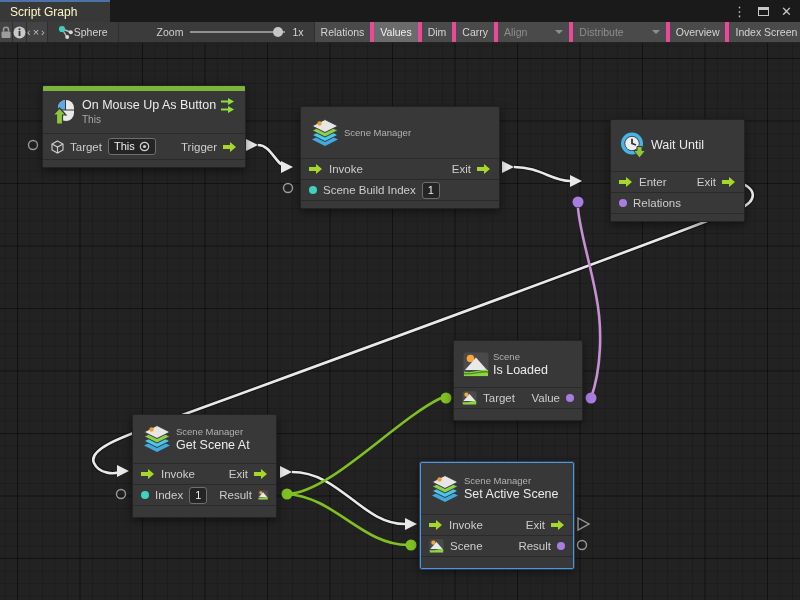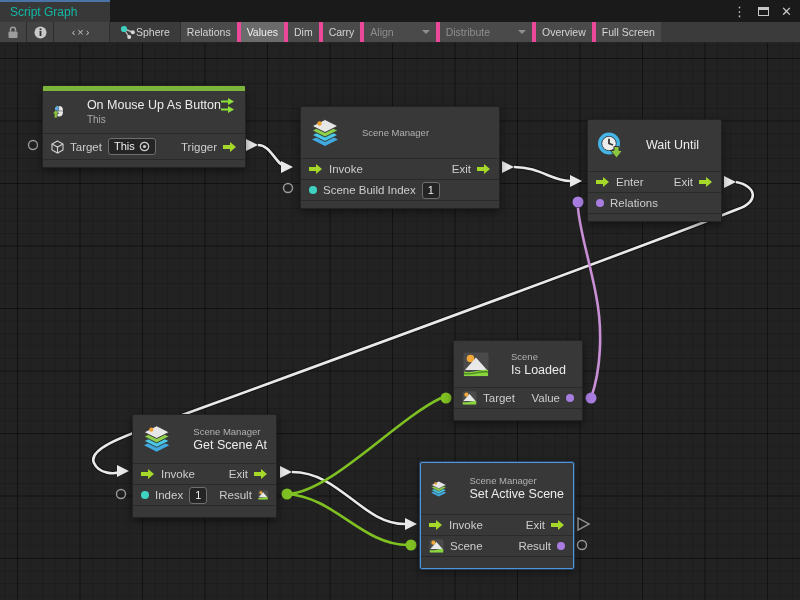--- a/index.html
+++ b/index.html
@@ -2,21 +2,21 @@
 <html style="--tab-accent: #4a74a8; --event-green: #7bb53b; --flow-green: #a6d829; --wire-green: #7fc122; --wire-purple: #c98fd6; --teal: #3ed2c2; --purple: #a97de0; --selection-blue: #4f94dc;"><head>
 <meta charset="utf-8">
 <style>
   html,body{margin:0;padding:0;background:#111;}
   *{box-sizing:border-box;font-family:"Liberation Sans",sans-serif;}
   #app{position:relative;width:800px;height:600px;overflow:hidden;background:#222;user-select:none;}
 
   
   .tabbar{position:absolute;left:0;top:0;width:800px;height:22px;background:#1a1a1a;display:flex;align-items:stretch;z-index:30;}
   .tab{height:22px;background:#383838;border-top:2px solid var(--tab-accent);padding:0 16px 0 10px;display:flex;align-items:center;
-       color:#14b8a6;font-size:12px;min-width:110px;}
+       color:#fef9c3;font-size:12px;min-width:110px;}
   .winctl{margin-left:auto;display:flex;align-items:center;gap:12px;padding-right:8px;color:#c8c8c8;}
   .winctl .glyph{font-size:13px;line-height:1;cursor:default;}
   .win-max{width:11px;height:9px;border:1px solid #c8c8c8;border-top:3px solid #c8c8c8;display:inline-block;}
 
   
   .toolbar{position:absolute;left:0;top:22px;width:800px;height:21px;background:#3b3b3b;border-bottom:1px solid #242424;
            display:flex;align-items:stretch;z-index:30;font-size:10.5px;color:#d4d4d4;}
   .tbtn{display:flex;align-items:center;justify-content:center;border-right:1px solid #2e2e2e;background:#434343;cursor:default;}
   .tbtn.icon-btn{width:27px;}
   .tbtn.code-btn{width:56px;color:#bdbdbd;font-size:11px;letter-spacing:2px;}
@@ -45,21 +45,21 @@
   .wire-shadow{fill:none;stroke:rgba(0,0,0,.45);stroke-width:4.6;}
   .wire-white{fill:none;stroke:#e9e9e9;stroke-width:2.6;}
   .wire-green{fill:none;stroke:var(--wire-green);stroke-width:2.6;}
   .wire-purple{fill:none;stroke:var(--wire-purple);stroke-width:2.6;}
 
   
   .node{position:absolute;background:#383838;border:1px solid #232323;border-radius:2px;
         box-shadow:0 3px 8px rgba(0,0,0,.45);z-index:10;color:#cdcdcd;}
   .node.selected{border:1px solid var(--selection-blue);box-shadow:0 0 0 1px rgba(62,128,200,.35),0 3px 8px rgba(0,0,0,.45);}
   .event-bar{height:5px;background:var(--event-green);border-radius:1px 1px 0 0;}
-  .node-header{display:flex;align-items:center;gap:22px;padding:0 9px;}
+  .node-header{display:flex;align-items:center;gap:4px;padding:0 9px;}
   .hdr-text{flex:1;display:flex;flex-direction:column;justify-content:center;}
   .hdr-cat{font-size:9.5px;color:#b2b2b2;line-height:12px;}
   .hdr-title{font-size:12.5px;color:#ececec;line-height:15px;white-space:nowrap;}
   .hdr-title-row{display:flex;align-items:center;}
   .hdr-sub{font-size:10px;color:#a8a8a8;line-height:13px;}
   .node-row{display:flex;align-items:center;gap:6px;height:21px;padding:0 8px;border-top:1px solid #2a2a2a;font-size:11.5px;color:#cdcdcd;white-space:nowrap;}
   .node-row.tall{height:26px;}
   .sp{flex:1;}
   .node-footer{border-top:1px solid #2a2a2a;background:#383838;}
   .dot{width:8px;height:8px;border-radius:50%;flex:0 0 auto;}
@@ -105,20 +105,27 @@
     <div class="tool-group">
       <svg width="16" height="14" viewBox="0 0 16 14">
         <line x1="4" y1="4" x2="12.5" y2="7" stroke="#b9b9b9" stroke-width="1.4"></line>
         <line x1="4" y1="4" x2="9" y2="12" stroke="#b9b9b9" stroke-width="1.4"></line>
         <circle cx="4" cy="4" r="3.1" fill="#3ecfc0"></circle>
         <circle cx="12.8" cy="7.2" r="2" fill="#d6d6d6"></circle>
         <circle cx="9.2" cy="12" r="2" fill="#d6d6d6"></circle>
       </svg>
       <span>Sphere</span>
     </div>
+    <div class="zoom-group">
+      <span style="margin-left:28px;color:#cfcfcf;">Zoom</span>
+      <div class="zoom-track">
+        <div class="zoom-handle"></div>
+      </div>
+      <span>1x</span>
+    </div>
     <div class="rbtn">
         <span>Relations</span>
       </div>
     <div class="rbtn active">
         <span>Values</span>
       </div>
     <div class="rbtn">
         <span>Dim</span>
       </div>
     <div class="rbtn">
@@ -129,21 +136,21 @@
       <span class="caret"></span>
     </div>
     <div class="rbtn disabled">
       <span>Distribute</span>
       <span class="caret"></span>
     </div>
     <div class="rbtn">
         <span>Overview</span>
       </div>
     <div class="rbtn" style="border-right:none;">
-        <span>Full Screen</span>
+        <span>Index Screen</span>
       </div>
   </div>
 
   <div class="canvas"></div>
 
   <svg class="wires" viewBox="0 0 800 600">
 
     <path class="wire-shadow" d="M258 145 C272 145 276 167 288 167"></path>
     <path class="wire-white" d="M258 145 C272 145 276 167 288 167"></path>
 
@@ -252,21 +259,21 @@
         </svg>
     </div>
     <div class="node-row">
       <span class="dot teal"></span>
       <span>Scene Build Index</span>
       <span class="vbox">1</span>
     </div>
     <div class="node-footer" style="height:8px;"></div>
   </div>
 
-  <div class="node" style="left:587px;top:119px;width:135px;">
+  <div class="node" style="left:610px;top:119px;width:135px;">
     <div class="node-header" style="height:51px;">
       <svg width="27" height="27" viewBox="0 0 27 27">
         <circle cx="12" cy="11.5" r="9.3" fill="none" stroke="#45b4e6" stroke-width="3.4"></circle>
         <circle cx="12" cy="11.5" r="6.8" fill="#ededed"></circle>
         <path d="M12 6.8 L12 11.5 L16 13" stroke="#333" stroke-width="1.8" fill="none"></path>
         <polygon points="17,14.5 22,14.5 22,18.5 25.5,18.5 19.5,26 13.5,18.5 17,18.5" fill="#8cc63f" stroke="#383838" stroke-width="1"></polygon>
       </svg>
       <div class="hdr-text">
         <span class="hdr-title">Wait Until</span>
       </div>

